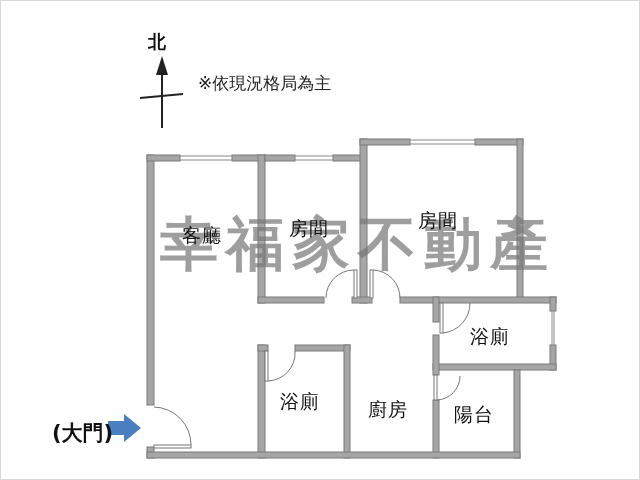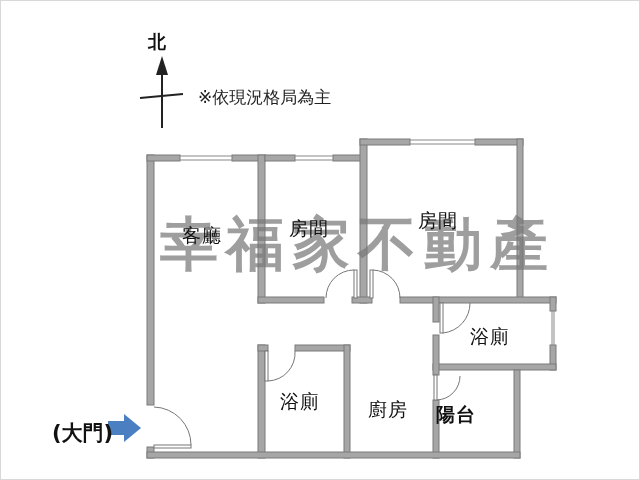--- a/index.html
+++ b/index.html
@@ -95,25 +95,25 @@
     <path d="M268 381 A28 28 0 0 0 295 351"></path>
   </g>
 
   <g>
     <rect x="108" y="421" width="18" height="14" fill="#4a7fc1"></rect>
     <polygon points="124,414 141,428 124,442" fill="#4a7fc1"></polygon>
   </g>
 </svg>
 
 <div class="lbl north" style="left:148px; top:30px;">北</div>
-<div class="lbl note" style="left:198px; top:86px;">※依現況格局為主</div>
+<div class="lbl note" style="left:198px; top:72px;">※依現況格局為主</div>
 
 <div class="watermark" style="left:160px; top:206px;">幸福家不動產</div>
 
 <div class="lbl room" style="left:182px; top:223px;text-align:right;">客廳</div>
 <div class="lbl room" style="left:289px; top:216px;">房間</div>
 <div class="lbl room" style="left:418px; top:208px;">房間</div>
 <div class="lbl room" style="left:470px; top:324px;">浴廁</div>
 <div class="lbl room" style="left:280px; top:389px;">浴廁</div>
 <div class="lbl room" style="left:368px; top:397px;">廚房</div>
-<div class="lbl room" style="left:436px; top:402px;font-weight:bold;">陽台</div>
+<div class="lbl room" style="left:454px; top:402px;">陽台</div>
 
 <div class="lbl door-label" style="left:52px; top:419px;">(大門)</div>
 
 </body></html>

